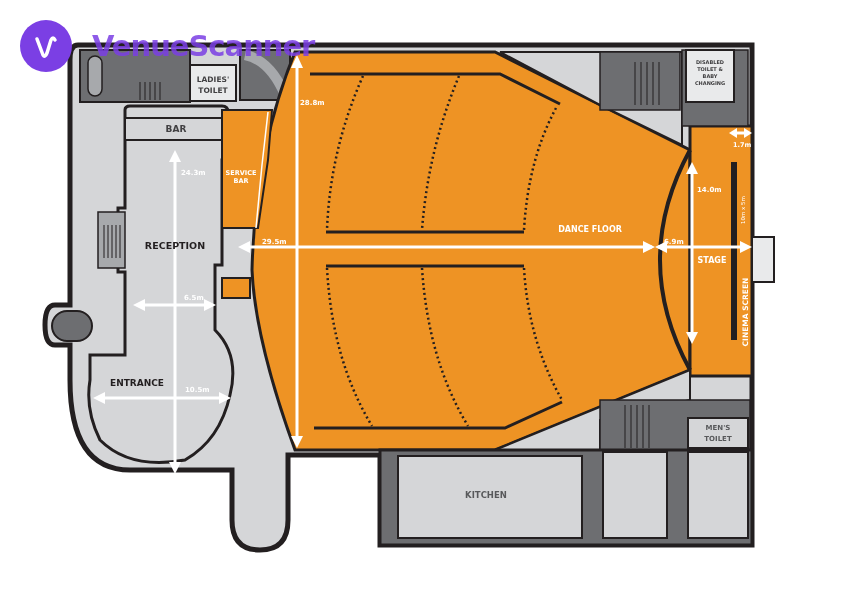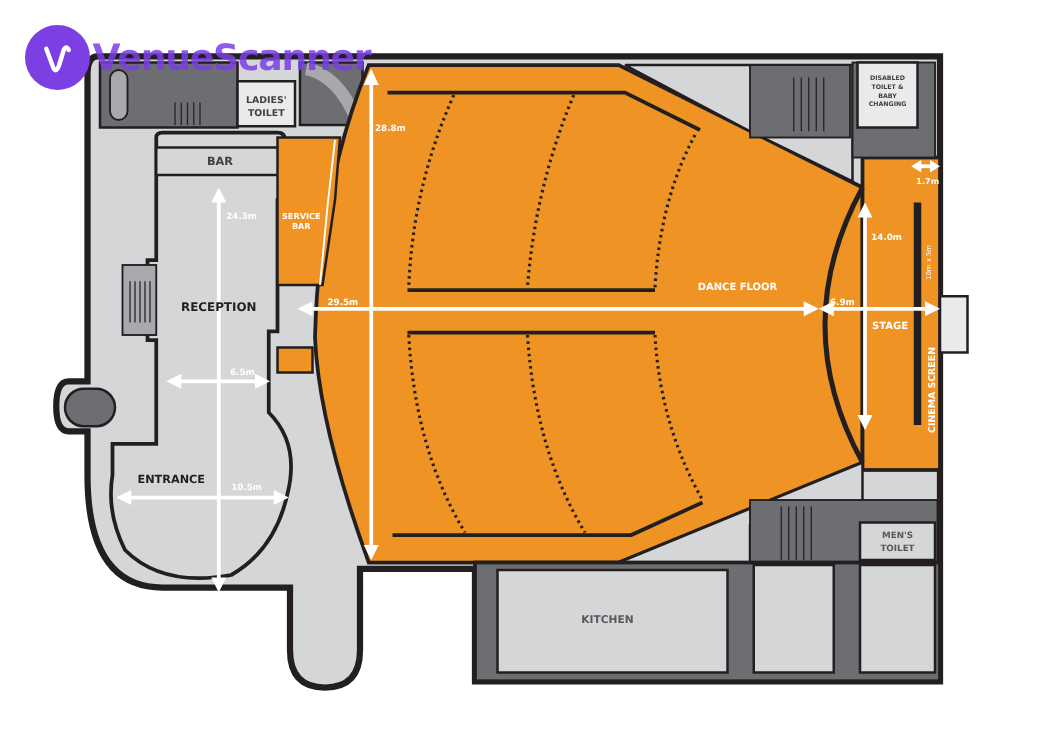--- a/index.html
+++ b/index.html
@@ -1,21 +1,21 @@
 <!DOCTYPE html>
 <html><head>
 <meta charset="utf-8">
 <style>
   html, body { margin:0; padding:0; background:#ffffff; }
   body { width:845px; height:590px; position:relative; overflow:hidden; font-family:"Liberation Sans", sans-serif; }
   svg { position:absolute; left:0; top:0; }
   .lbl { font-family:"DejaVu Sans", sans-serif; font-weight:bold; }
   .logo { position:absolute; left:20px; top:20px; display:flex; align-items:center; }
   .logo-circle { width:52px; height:52px; border-radius:50%; background:#7b3fe4; display:flex; align-items:center; justify-content:center; }
-  .logo-text { font-family:"DejaVu Sans", sans-serif; font-size:29px; font-weight:bold; color:#7b3fe4; opacity:0.85; margin-left:2px; letter-spacing:-1px; }
+  .logo-text { font-family:"DejaVu Sans", sans-serif; font-size:29px; font-weight:bold; color:#7b3fe4; opacity:0.85; margin-left:20px; letter-spacing:-1px; }
 </style>
 </head>
 <body>
 
 <svg width="845" height="590" viewBox="0 0 845 590">
 
   <path d="M78,45 L752,45 L752,545 L380,545 L380,455 L288,455 L288,520 Q288,550 260,550 Q232,550 232,520 L232,470 L130,470 Q70,470 70,380 L70,345 L55,345 Q45,345 45,325 Q45,305 55,305 L70,305 L70,60 Q70,45 78,45 Z" fill="#d5d6d8" stroke="#231f20" stroke-width="5"></path>
 
   <rect x="80" y="50" width="110" height="52" fill="#6d6e71" stroke="#231f20" stroke-width="2"></rect>
   <rect x="88" y="56" width="14" height="40" rx="7" fill="#a7a9ac" stroke="#231f20" stroke-width="1.5"></rect>

